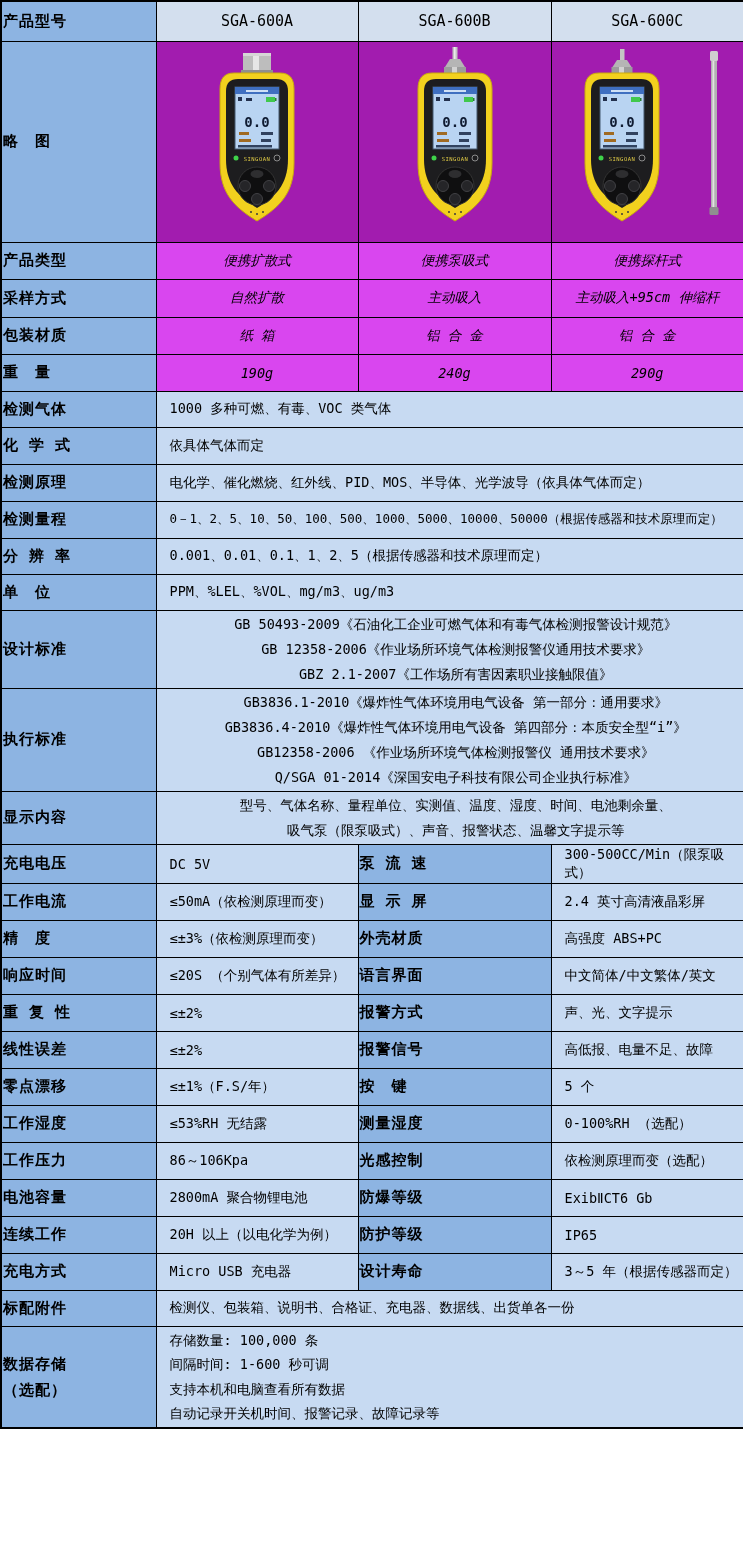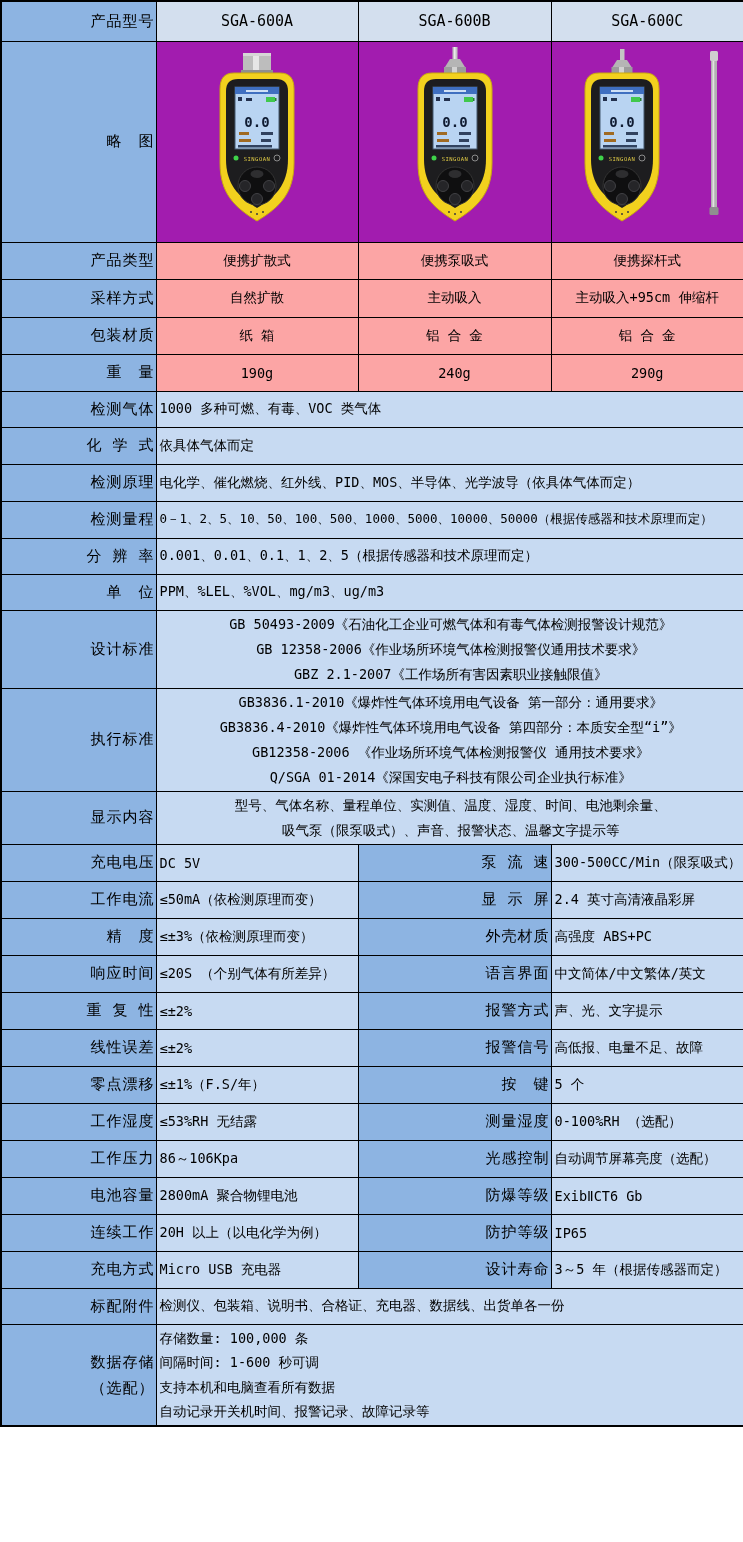--- a/index.html
+++ b/index.html
@@ -1,22 +1,22 @@
 <!DOCTYPE html>
 <html><head>
 <meta charset="utf-8">
 <style>
   html,body{margin:0;padding:0;background:#fff;}
   body{width:743px;font-family:"DejaVu Sans Mono","DejaVu Sans","Liberation Sans",sans-serif;color:#000;}
   table.spec{width:743px;border-collapse:collapse;table-layout:fixed;border:2px solid #000;}
   td{border:1px solid #000;overflow:hidden;vertical-align:middle;}
-  td.lbl{background:#8DB4E2;font-weight:normal;text-align:right;font-size:15px;letter-spacing:1px;}
+  td.lbl{background:#8DB4E2;font-weight:bold;text-align:left;font-size:15px;letter-spacing:1px;}
   td.hdr{background:#D3DFEE;text-align:center;font-size:15px;}
-  td.val{background:#C7DAF2;font-size:13.5px;padding-left:3px;text-align:left;}
-  td.valc{background:#fca5a5;font-size:13.5px;text-align:center;}
+  td.val{background:#C7DAF2;font-size:13.5px;padding-left:13px;text-align:left;}
+  td.valc{background:#d946ef;font-size:13.5px;text-align:center;font-style:italic;}
   td.val.tight{font-size:12.5px;}
   td.img{background:#a21caf;text-align:center;vertical-align:middle;padding:5px;}
   .mline div{line-height:25px;text-align:center;}
   .mline4 div{line-height:24.5px;}
   .dimlines div{line-height:26px;}
   svg text{font-family:"DejaVu Sans Mono","DejaVu Sans",sans-serif;}
 </style>
 </head>
 <body>
 
@@ -300,21 +300,21 @@
   <tr style="height:37px">
     <td class="lbl">工作湿度</td>
     <td class="val">≤53%RH 无结露</td>
     <td class="lbl">测量湿度</td>
     <td class="val">0-100%RH （选配）</td>
   </tr>
   <tr style="height:37px">
     <td class="lbl">工作压力</td>
     <td class="val">86～106Kpa</td>
     <td class="lbl">光感控制</td>
-    <td class="val">自动调节屏幕亮度（选配）</td>
+    <td class="val">依检测原理而变（选配）</td>
   </tr>
   <tr style="height:37px">
     <td class="lbl">电池容量</td>
     <td class="val">2800mA 聚合物锂电池</td>
     <td class="lbl">防爆等级</td>
     <td class="val">ExibⅡCT6 Gb</td>
   </tr>
   <tr style="height:37px">
     <td class="lbl">连续工作</td>
     <td class="val">20H 以上（以电化学为例）</td>

